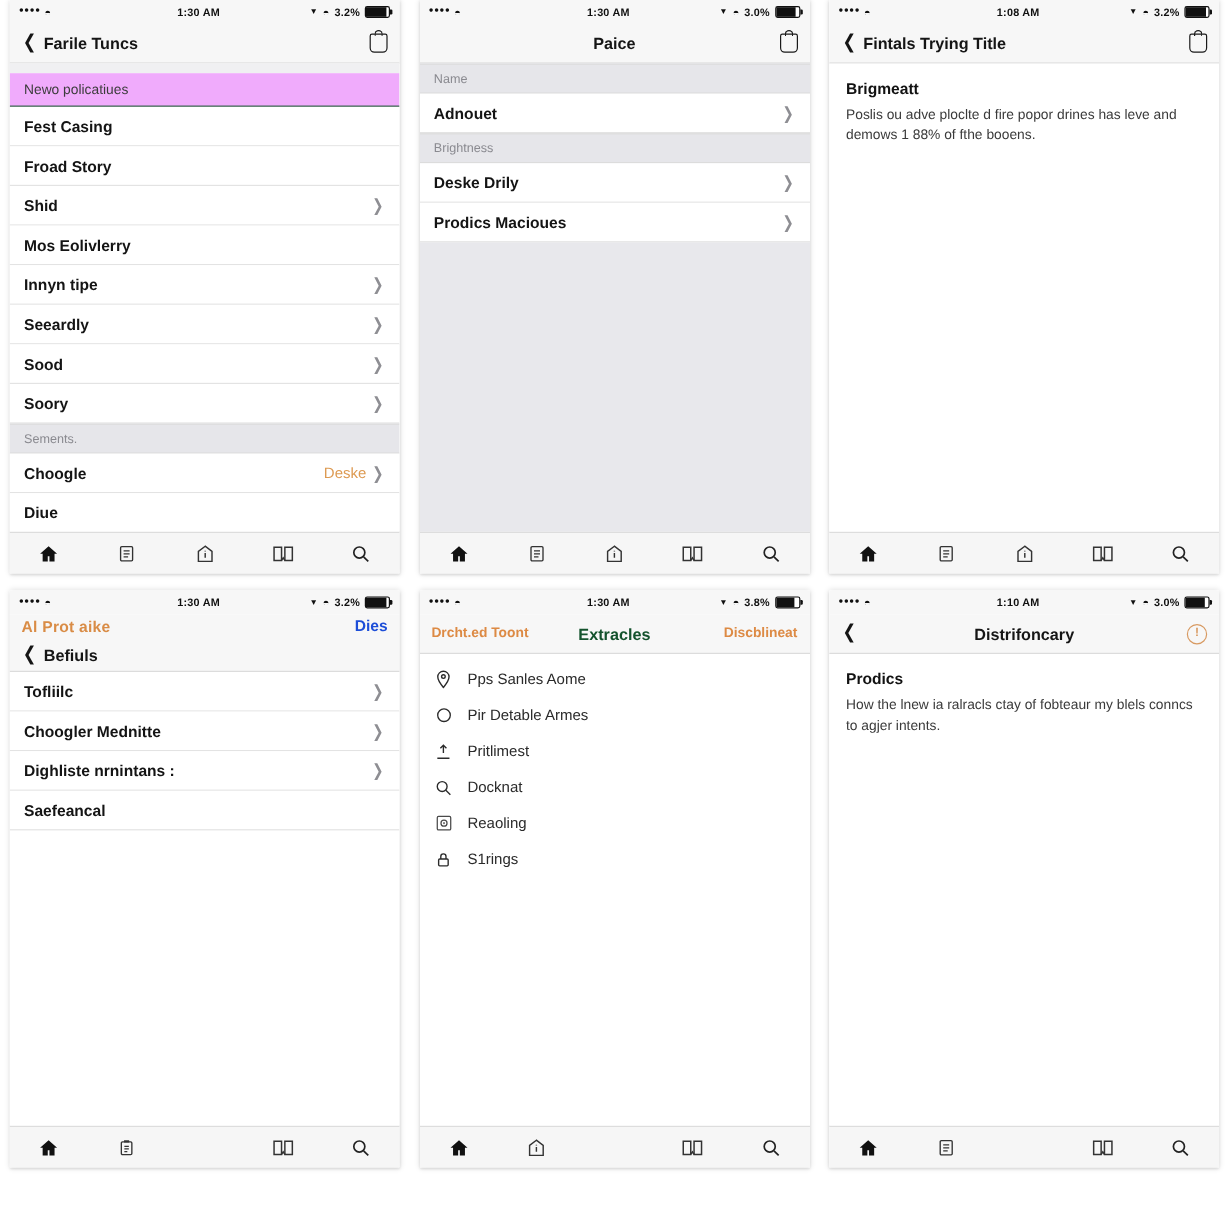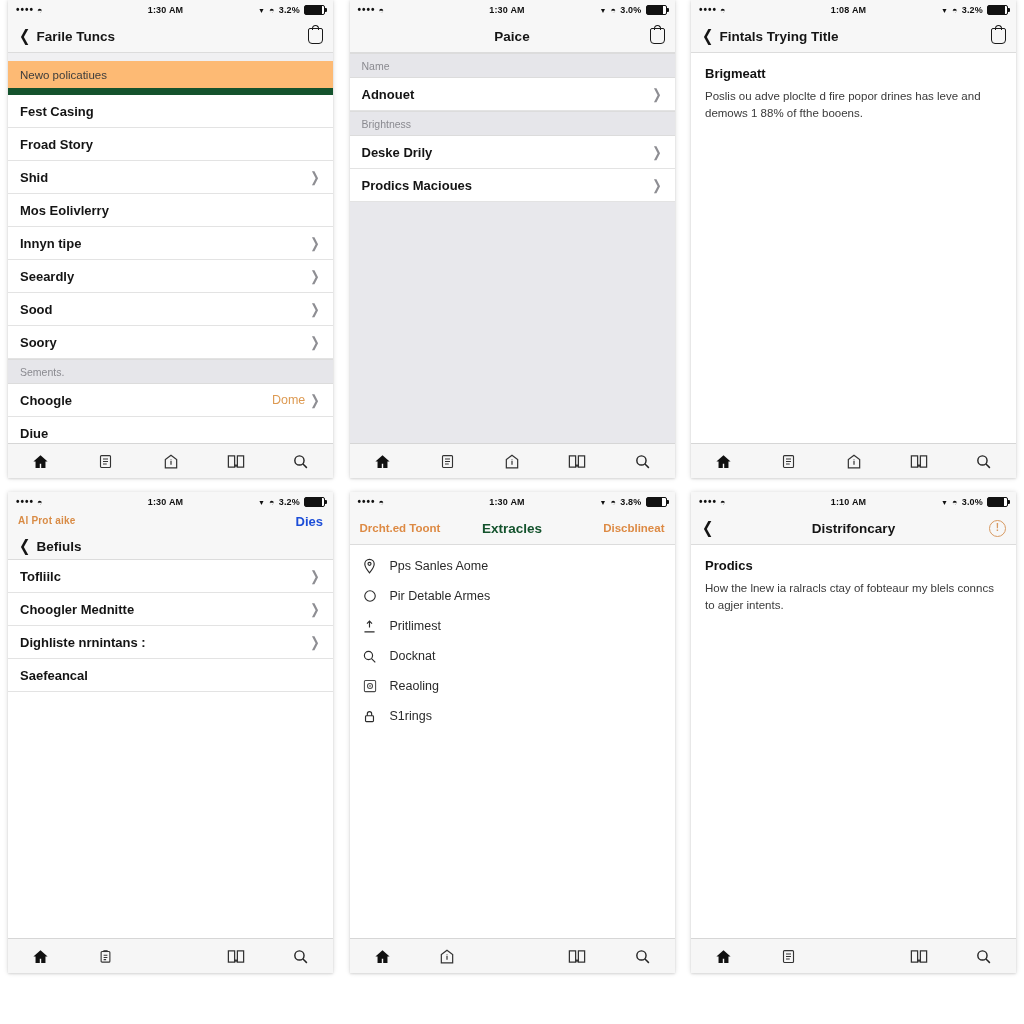--- a/index.html
+++ b/index.html
@@ -80,42 +80,42 @@
   .bag::before{
     content:"";position:absolute;left:3px;top:-4px;width:7px;height:5px;
     border:1.6px solid #1a1a1a;border-bottom:none;border-radius:4px 4px 0 0;box-sizing:border-box;
   }
   .circ-info{
     width:15px;height:15px;border-radius:50%;border:1.4px solid #d89a62;
     color:#d89a62;font-size:10px;font-weight:bold;line-height:13px;text-align:center;
   }
   .nav-prompt{
     position:absolute;left:10px;top:3px;
-    font-size:10px;font-weight:bold;color:#d98c46;letter-spacing:.2px;
+    font-size:13px;font-weight:bold;color:#d98c46;letter-spacing:.2px;
   }
   .nav-action-r{
     position:absolute;right:10px;top:2px;
     font-size:13px;font-weight:bold;color:#1d4ed8;cursor:pointer;
   }
   .nav-3{display:flex;align-items:center;width:100%;height:32px;}
   .nav-3 .lft,.nav-3 .rgt{font-size:11.5px;font-weight:bold;color:#dd8a44;cursor:pointer;white-space:nowrap;}
   .nav-3 .rgt{margin-left:auto;}
   .nav-3 .mid{
     position:absolute;left:0;right:0;text-align:center;
     font-size:13.5px;font-weight:bold;color:#14532d;pointer-events:none;
   }
 
   
   .content{flex:1 1 auto;overflow:hidden;position:relative;background:#ffffff;}
   .content.grayfill{background:#e8e8ec;}
 
   .sect-head{
-    background:#fdba74;color:#3c3c3c;
+    background:#f0abfc;color:#3c3c3c;
     font-size:11.5px;padding:8px 12px 7px;
-    border-bottom:7px solid #14532d;
+    border-bottom:1px solid #14532d;
   }
   .sect-head.lite{background:#e6e6ea;color:#8a8a90;font-size:10.5px;padding:6px 12px 5px;border-top:1px solid #dcdcdc;border-bottom:1px solid #dcdcdc;}
   .pre-gap{height:8px;background:#f0f0f2;}
 
   .row{
     display:flex;align-items:center;
     padding:0 12px;height:32px;
     background:#fff;border-bottom:1px solid #e3e3e3;
     cursor:pointer;
   }
@@ -208,21 +208,21 @@
           <span class="chev">❯</span>
         </div>
         <div class="row">
           <span class="lbl">Soory</span>
           <span class="chev">❯</span>
         </div>
 
         <div class="sect-head lite">Sements.</div>
         <div class="row">
           <span class="lbl">Choogle</span>
-          <span class="val">Dome</span>
+          <span class="val">Deske</span>
           <span class="chev">❯</span>
         </div>
         <div class="row">
           <span class="lbl">Diue</span>
         </div>
       </div>
 
       <div class="tabbar">
         <div class="tab">
           <svg width="17" height="17" viewBox="0 0 24 24" fill="#111">

